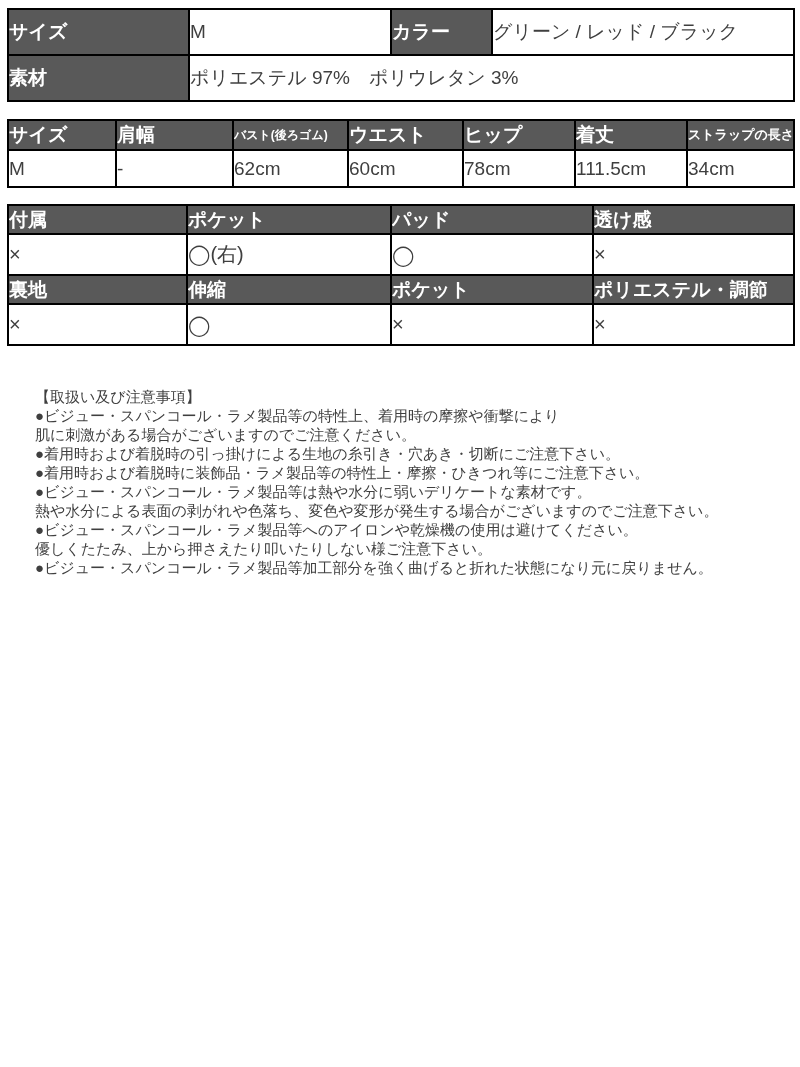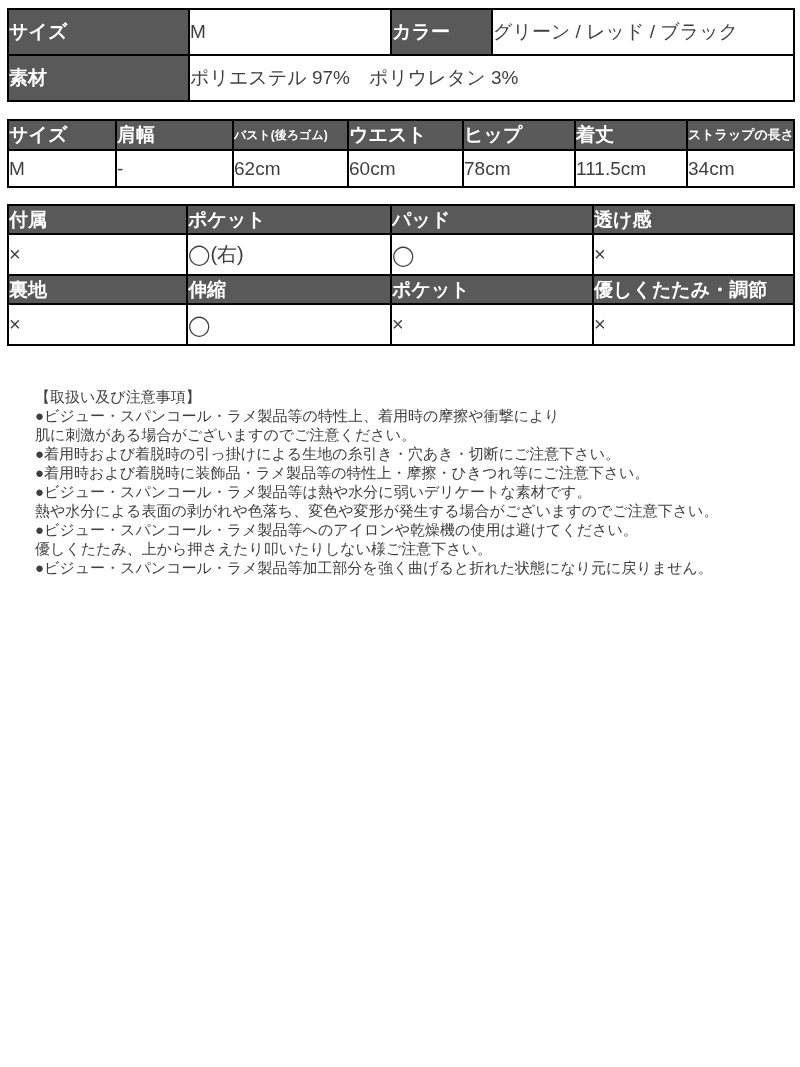--- a/index.html
+++ b/index.html
@@ -141,21 +141,21 @@
         <tr class="vrow">
           <td>×</td>
           <td>◯(右)</td>
           <td>◯</td>
           <td>×</td>
         </tr>
         <tr class="hrow">
           <td class="hd">裏地</td>
           <td class="hd">伸縮</td>
           <td class="hd">ポケット</td>
-          <td class="hd">優しくたたみ・調節</td>
+          <td class="hd">ポリエステル・調節</td>
         </tr>
         <tr class="vrow">
           <td>×</td>
           <td>◯</td>
           <td>×</td>
           <td>×</td>
         </tr>
       </tbody>
     </table>
 

